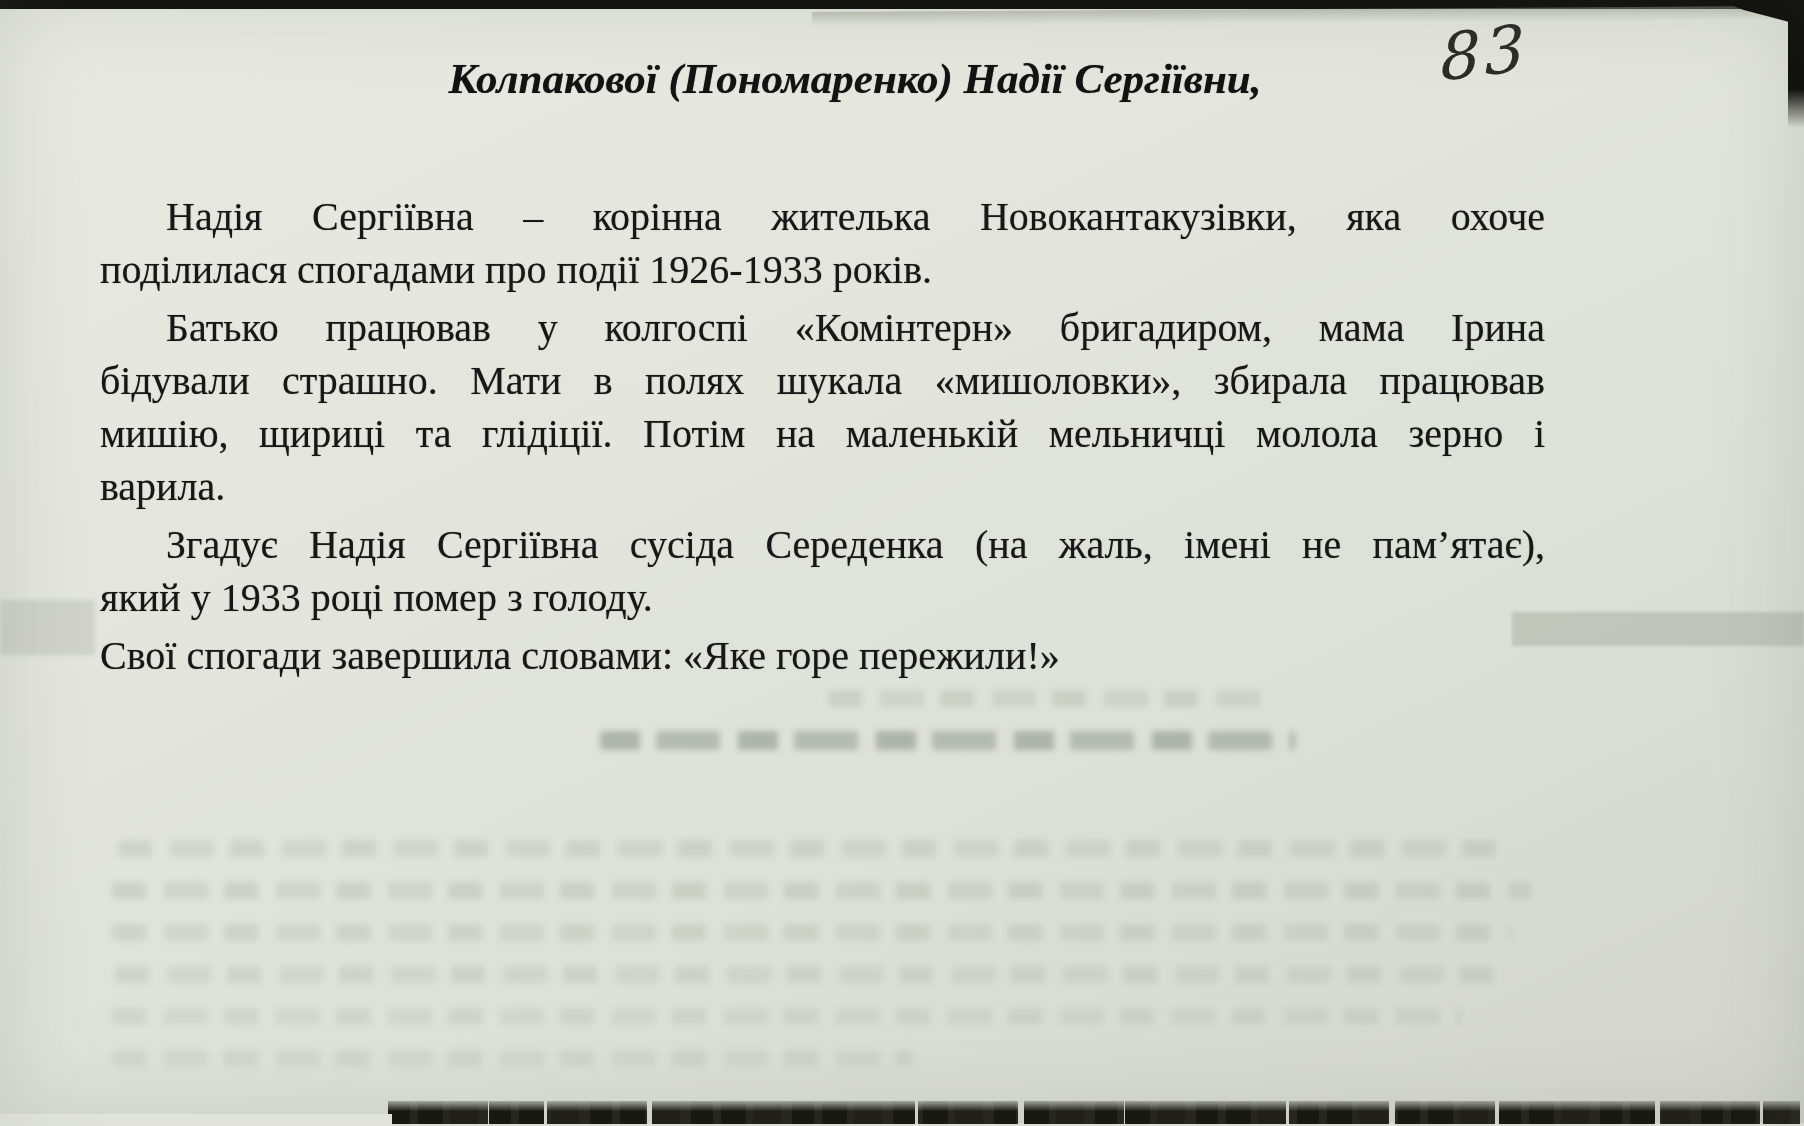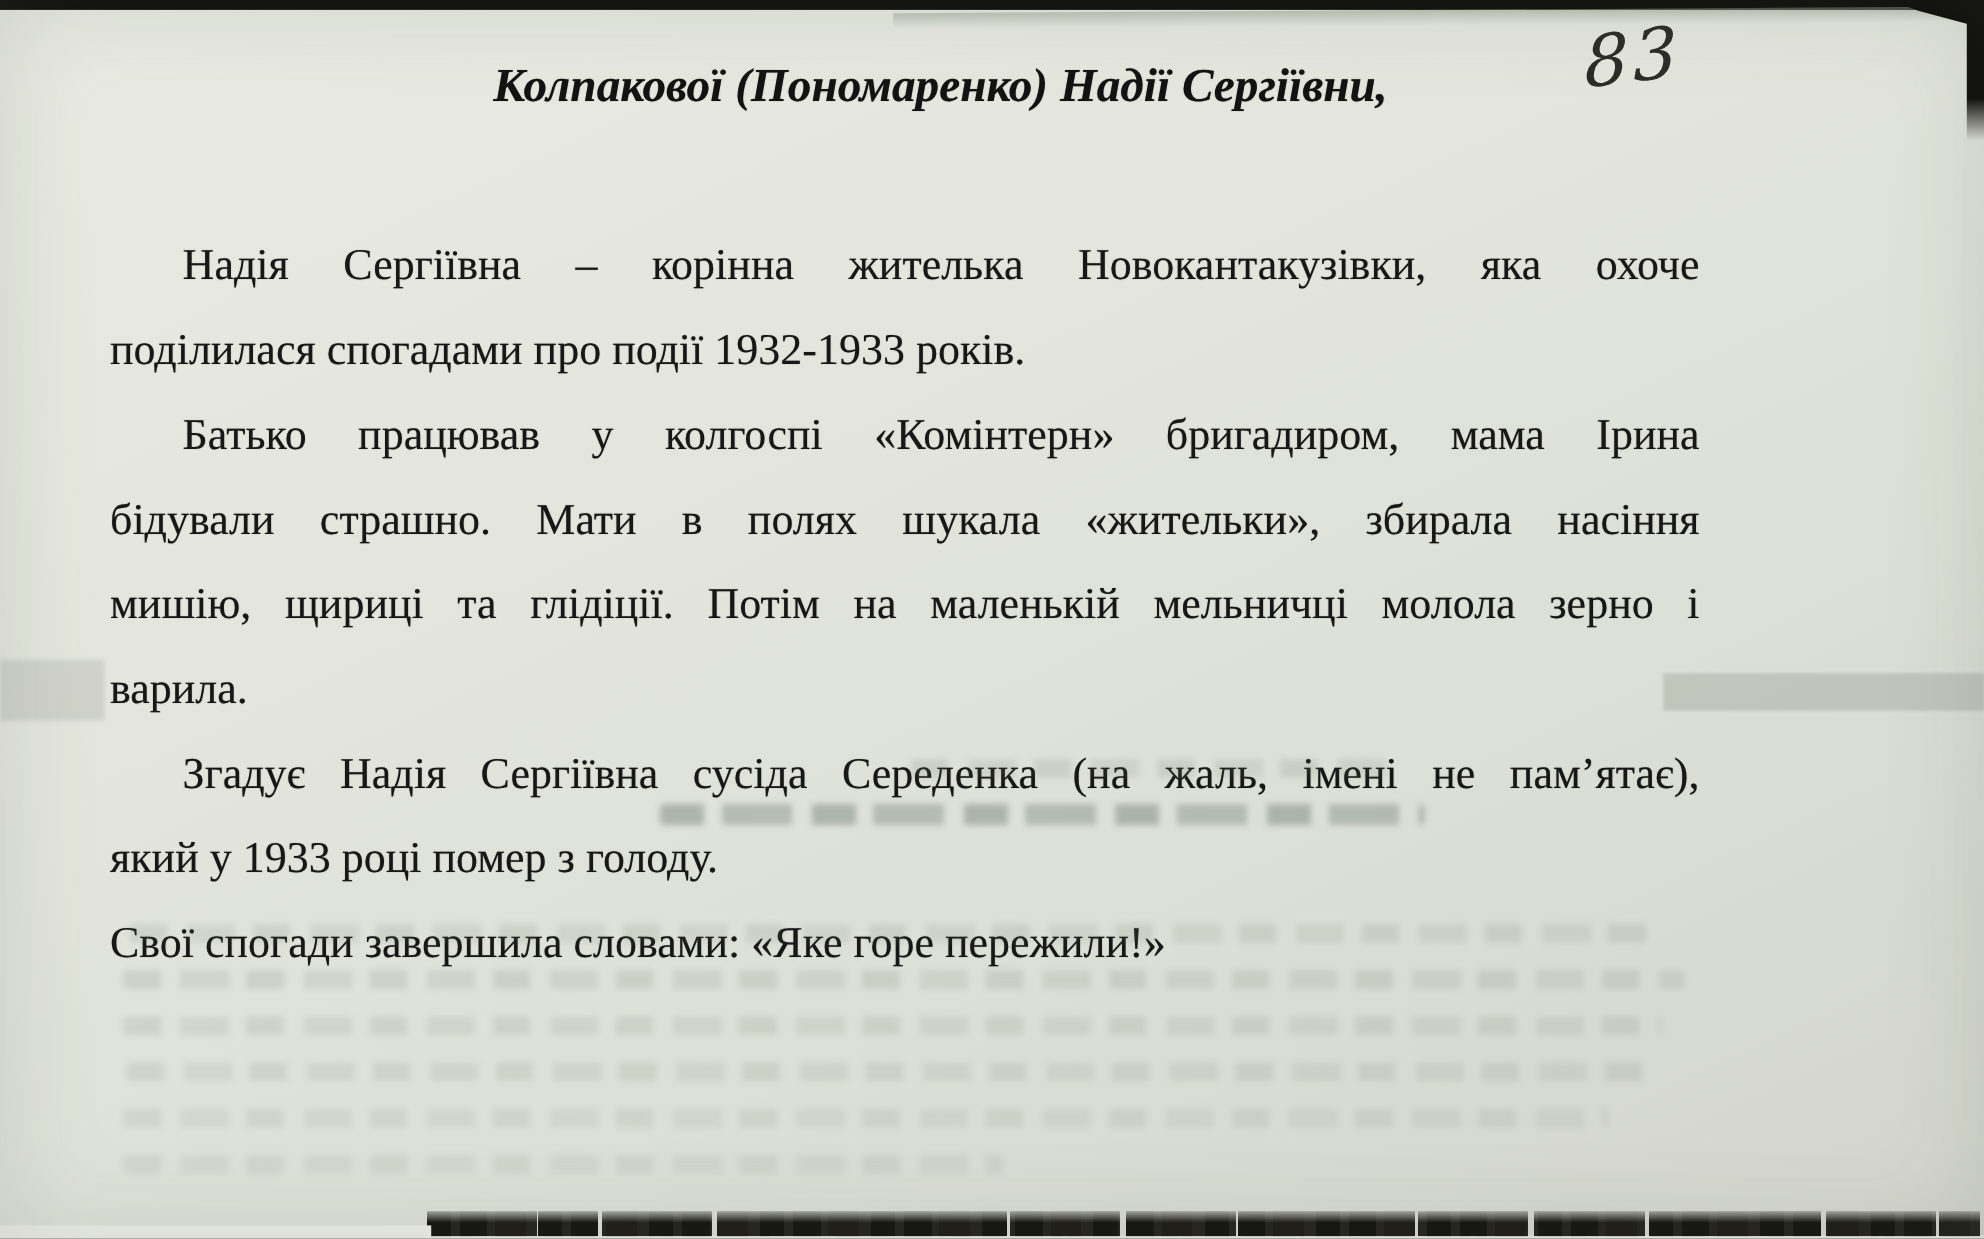--- a/index.html
+++ b/index.html
@@ -56,21 +56,21 @@
     font-size:43px; line-height:50px; color:#131313;
     text-shadow:0 0 1px rgba(30,30,30,.55);
   }
   
   .body-text{
     position:absolute; left:100px; top:190px; width:1445px;
     font-size:40px; line-height:53px;
     text-shadow:0 0 1px rgba(30,30,30,.5);
   }
   .para{ margin:0 0 5px 0; }
-  .line{ text-align:justify;margin-top:24px; }
+  .line{ text-align:justify; }
   .line.jf{ text-align-last:justify; }
   .line.ind{ text-indent:66px; }
   .line.last{ text-align:left; text-align-last:left; }
   
   .ghost{
     position:absolute; height:17px; filter:blur(3px); border-radius:4px;
     background:repeating-linear-gradient(90deg,
       rgba(112,118,102,.55) 0 34px, rgba(112,118,102,0) 34px 52px,
       rgba(112,118,102,.45) 52px 96px, rgba(112,118,102,0) 96px 112px);
   }
@@ -115,25 +115,25 @@
 
   <div class="page-number">83</div>
 
   <div class="title">
     <div class="title-line">Колпакової (Пономаренко) Надії Сергіївни,</div>
   </div>
 
   <div class="body-text">
     <div class="para">
       <div class="line jf ind">Надія Сергіївна – корінна жителька Новокантакузівки, яка охоче</div>
-      <div class="line last">поділилася спогадами про події 1932-1933 років.</div>
+      <div class="line last">поділилася спогадами про події 1926-1933 років.</div>
     </div>
     <div class="para">
       <div class="line jf ind">Батько працював у колгоспі «Комінтерн» бригадиром, мама Ірина</div>
-      <div class="line jf">бідували страшно. Мати в полях шукала «жительки», збирала насіння</div>
+      <div class="line jf">бідували страшно. Мати в полях шукала «мишоловки», збирала працював</div>
       <div class="line jf">мишію, щириці та глідіції. Потім на маленькій мельничці молола зерно і</div>
       <div class="line last">варила.</div>
     </div>
     <div class="para">
       <div class="line jf ind">Згадує Надія Сергіївна сусіда Середенка (на жаль, імені не пам’ятає),</div>
       <div class="line last">який у 1933 році помер з голоду.</div>
     </div>
     <div class="para">
       <div class="line last">Свої спогади завершила словами: «Яке горе пережили!»</div>
     </div>

